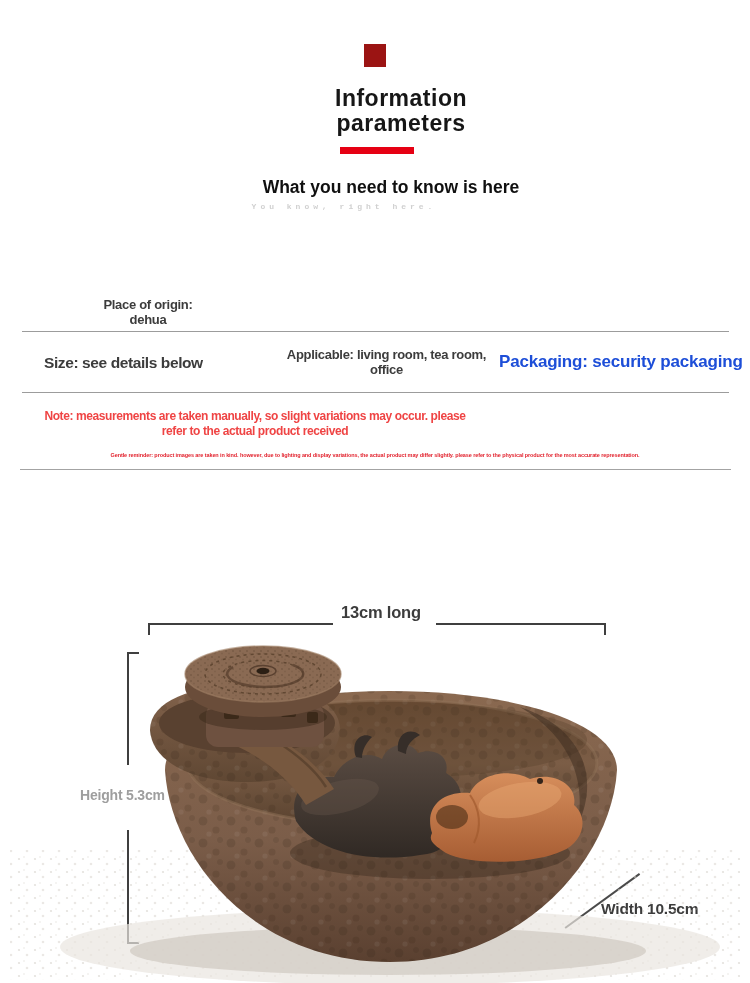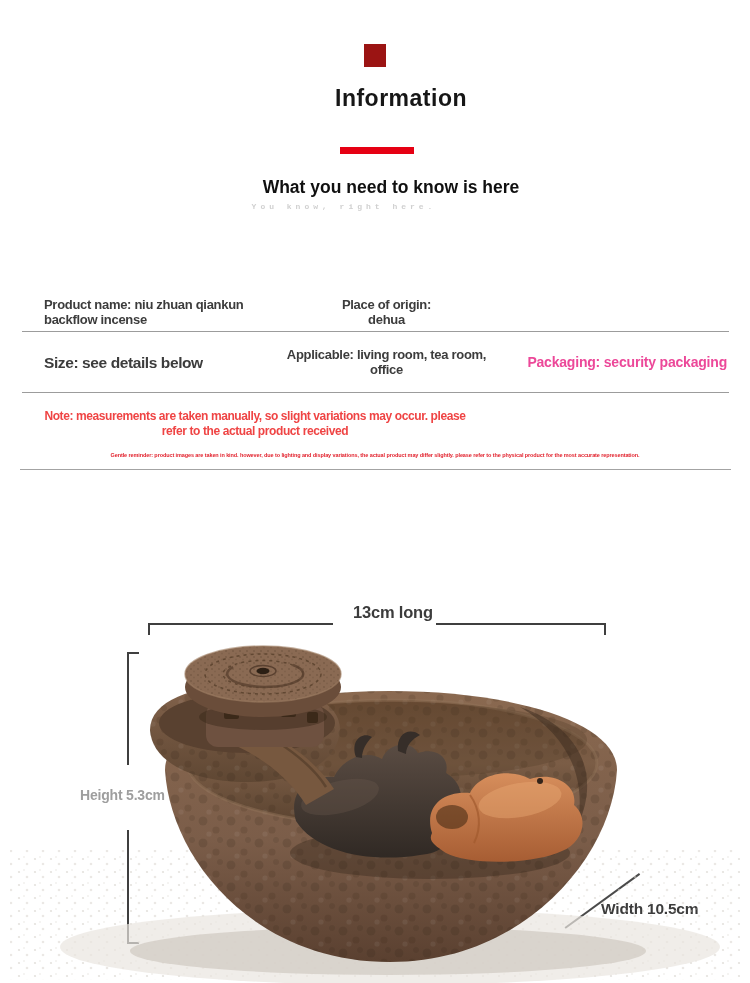--- a/index.html
+++ b/index.html
@@ -23,56 +23,53 @@
   .spec-row{display:grid;grid-template-columns:252px 225px 230px;
     border-bottom:1px solid #9c9c9c;align-items:center;}
   .row-1{height:39px;}
   .row-2{height:60px;}
   .cell{font-weight:bold;color:#3c3c3c;letter-spacing:-0.3px;}
   .cell-left{padding-left:22px;font-size:13px;line-height:15px;}
   .cell-center{text-align:center;font-size:13px;line-height:15px;}
   .cell-right{text-align:right;}
   .style-cell{font-size:29px;line-height:30px;letter-spacing:-0.5px;color:#3d3d3d;white-space:nowrap;}
   .size-cell{font-size:15.5px;letter-spacing:-0.4px;}
-  .packaging-cell{font-size:14px;color:#ec4899;letter-spacing:-0.2px;padding-right:2px;white-space:nowrap;}
+  .packaging-cell{font-size:17px;color:#1d4ed8;letter-spacing:-0.2px;padding-right:2px;white-space:nowrap;}
   
   .note{left:16px;top:409px;width:478px;text-align:center;
     font-size:12px;line-height:15px;font-weight:bold;color:#ef4444;letter-spacing:-0.4px;white-space:nowrap;}
   .reminder{left:25px;top:452px;width:700px;text-align:center;
     font-size:5.5px;font-weight:bold;letter-spacing:-0.1px;white-space:nowrap;}
   .divider{left:20px;top:469px;width:711px;height:1px;background:#a3a3a3;}
   
   .bl{position:absolute;background:#3f3f3f;}
-  .len-label{left:341px;top:603px;font-size:16.5px;font-weight:bold;color:#3c3c3c;letter-spacing:-0.2px;margin-left:12px;}
+  .len-label{left:341px;top:603px;font-size:16.5px;font-weight:bold;color:#3c3c3c;letter-spacing:-0.2px;}
   .hgt-label{left:80px;top:787px;font-size:14px;font-weight:bold;color:#9e9e9e;letter-spacing:-0.2px;}
   .wid-label{left:601px;top:900px;font-size:15.5px;font-weight:bold;color:#3c3c3c;letter-spacing:-0.2px;}
   .wid-line{left:565px;top:927px;width:92px;height:1.5px;background:#4a4a4a;
     transform:rotate(-36deg);transform-origin:left center;}
   .photo-svg{left:0;top:595px;}
 </style>
 </head>
 <body>
 
 <div class="abs accent-square" style="background:#9b1413;"></div>
 
 <div class="abs page-title">
   <span>Information</span><br>
+  <span>parameters</span>
 </div>
 
 <div class="abs red-bar" style="background:#e60013;"></div>
 
 <div class="abs subtitle">What you need to know is here</div>
 <div class="abs tagline">You know, right here.</div>
 
 <div class="abs spec-table">
   <div class="spec-row row-1">
-    <div class="cell cell-left">
-      <span>Product name: niu zhuan qiankun</span><br>
-      <span>backflow incense</span>
-    </div>
     <div class="cell cell-center">
       <span>Place of origin:</span><br>
       <span>dehua</span>
     </div>
   </div>
   <div class="spec-row row-2">
     <div class="cell cell-left size-cell">Size: see details below</div>
     <div class="cell cell-center">
       <span>Applicable: living room, tea room,</span><br>
       <span>office</span>

